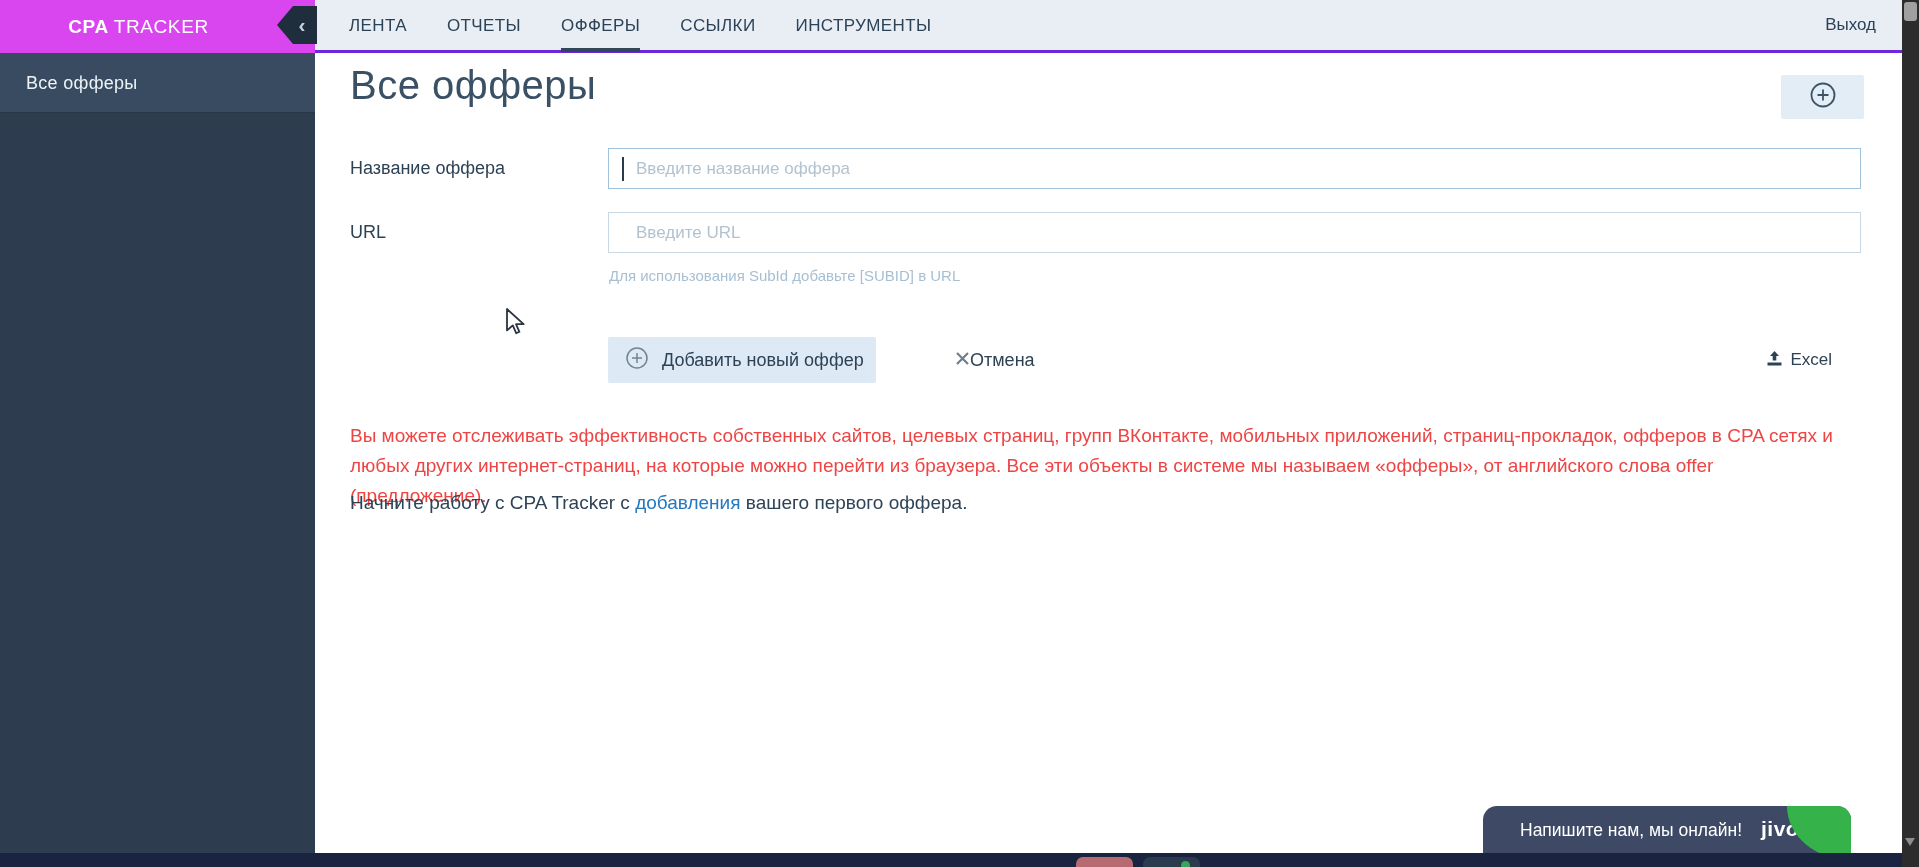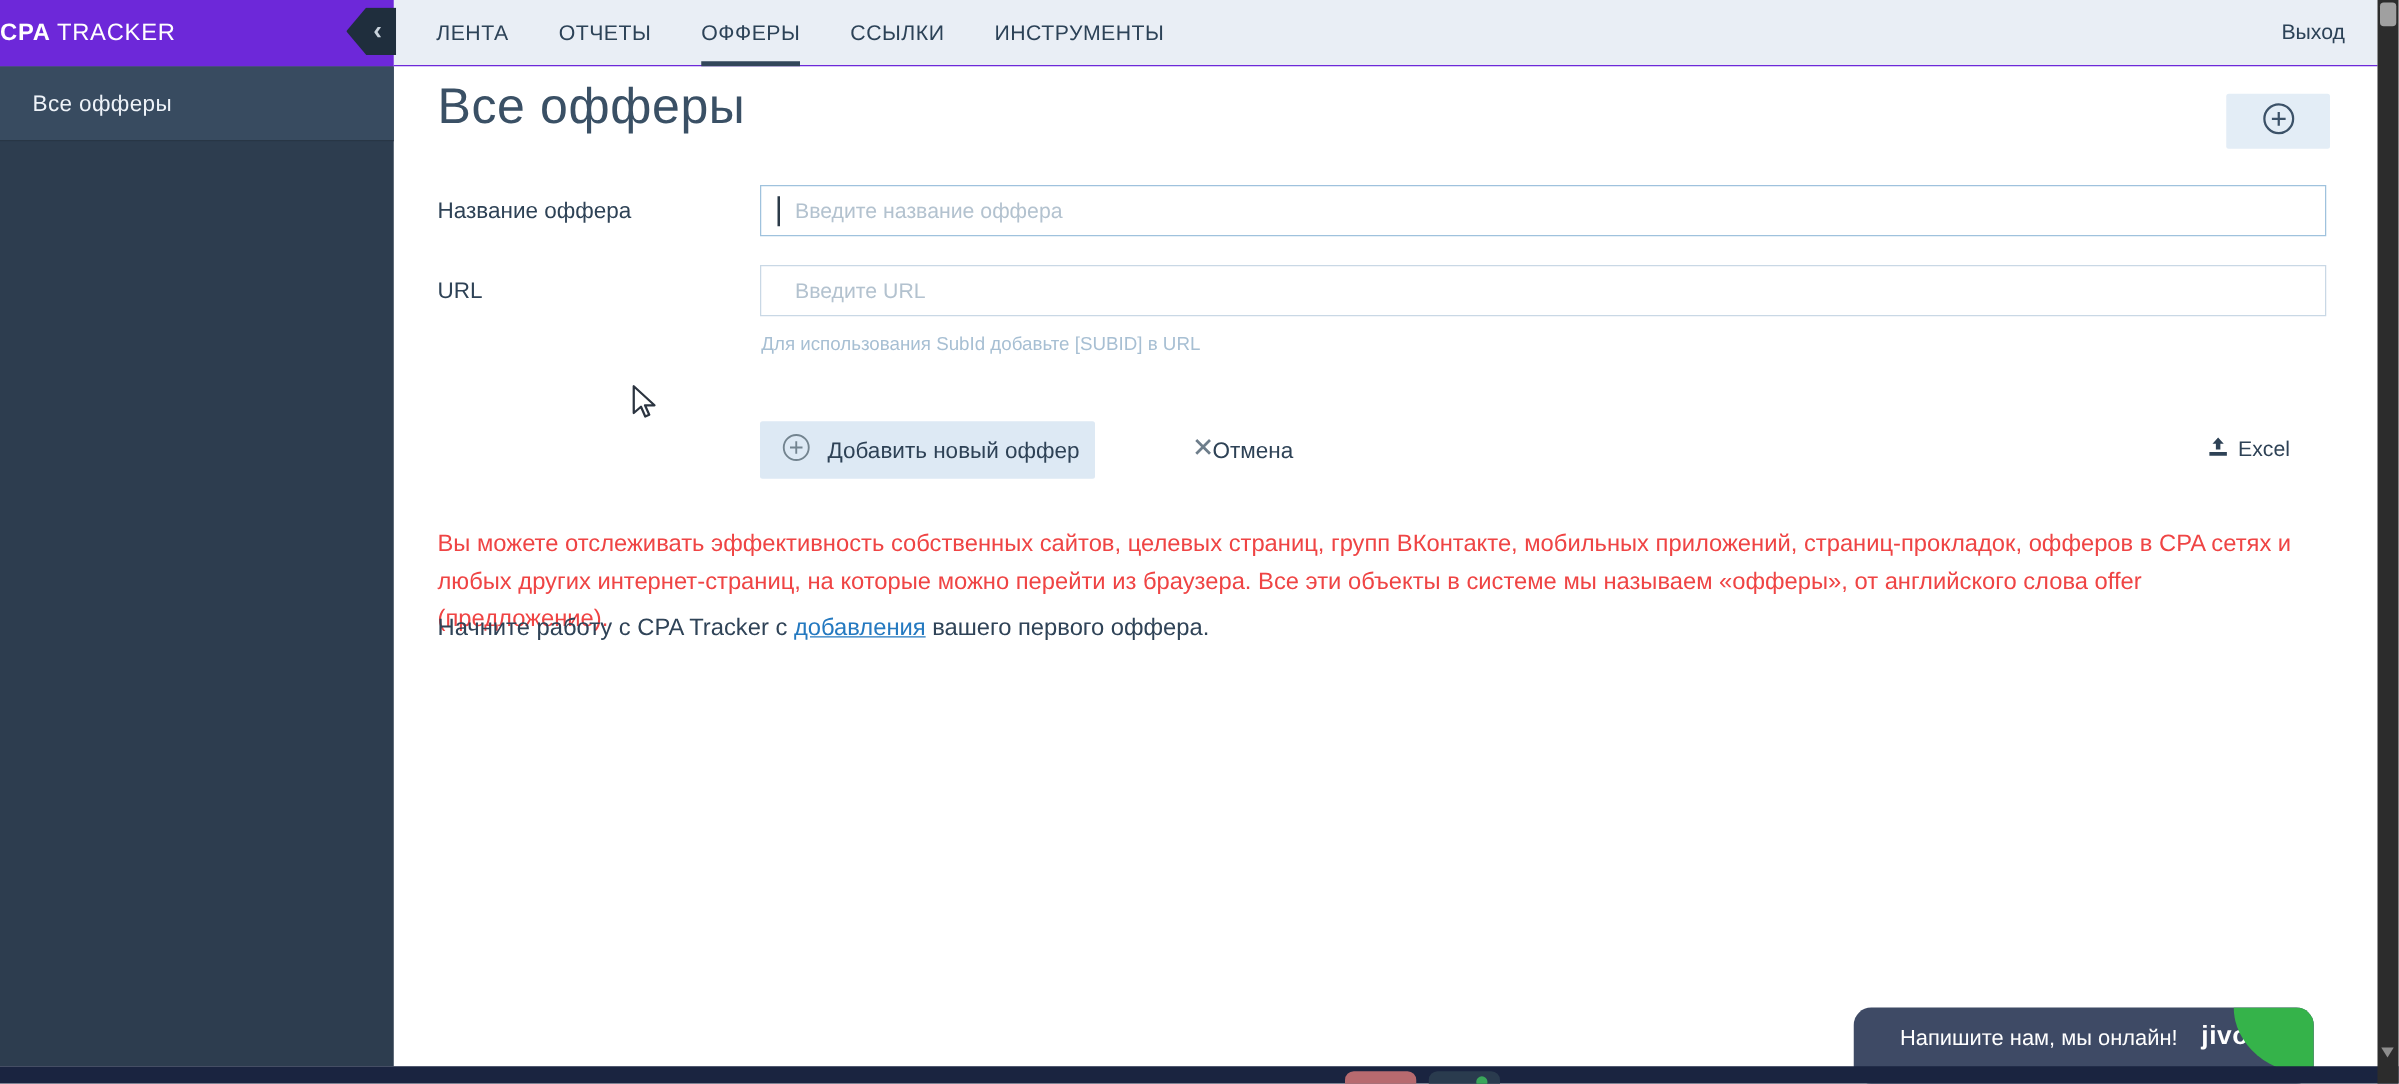--- a/index.html
+++ b/index.html
@@ -6,37 +6,37 @@
   html,body { width:1919px; height:867px; overflow:hidden; }
   body {
     position:relative;
     font-family:"Liberation Sans", sans-serif;
     background:#ffffff;
   }
 
   
   .topbar-left {
     position:absolute; left:0; top:0; width:315px; height:53px;
-    background:#6d28d9; display:flex; align-items:center; justify-content:flex-start;
+    background:#d946ef; display:flex; align-items:center; justify-content:center;
     z-index:3;
   }
   .brand { color:#fff; font-size:19px; letter-spacing:.6px; white-space:nowrap; padding-right:38px; }
   .brand .bold { font-weight:700; }
   .brand .rest { font-weight:300; margin-left:5px; }
   .collapse-btn {
     position:absolute; left:277px; top:6px; width:40px; height:38px;
     background:#1f2e3d;
     clip-path:polygon(40% 0,100% 0,100% 100%,40% 100%,0 50%);
     display:flex; align-items:center; justify-content:center;
     color:#c9d3dc; font-size:21px; font-weight:bold; z-index:4; cursor:pointer;
     padding-left:10px;
   }
   .nav {
     position:absolute; left:315px; top:0; right:17px; height:53px;
-    background:#e9eef5; border-bottom:1px solid #6d28d9;
+    background:#e9eef5; border-bottom:3px solid #6d28d9;
     display:flex; align-items:center; padding-left:34px; z-index:2;
   }
   .tab {
     font-size:17px; color:#2c4257; letter-spacing:.4px;
     height:53px; line-height:53px; margin-right:40px;
     position:relative; cursor:pointer; white-space:nowrap;
   }
   .tab.active::after {
     content:""; position:absolute; left:0; right:0; bottom:0;
     height:4px; background:#32465a;
@@ -99,21 +99,21 @@
     position:absolute; right:70px; top:295px; height:24px;
     display:flex; align-items:center; gap:7px; cursor:pointer;
   }
   .btn-excel .label { font-size:17px; color:#2e4256; }
 
   .intro {
     position:absolute; left:35px; top:368px; width:1505px;
     font-size:19px; line-height:30px; color:#ef4444;
   }
   .start { position:absolute; left:35px; top:439px; font-size:19px; color:#2f4357; }
-  .start a { color:#2479c0; text-decoration:underline; cursor:pointer;margin-top:20px; }
+  .start a { color:#2479c0; cursor:pointer;margin-top:20px; }
 
   
   .jivo {
     position:absolute; left:1483px; top:806px; width:368px; height:61px;
     background:#3e4a65; border-radius:14px; z-index:5; overflow:hidden;
   }
   .jivo-text { position:absolute; left:37px; top:14px; color:#fff; font-size:17.5px; }
   .jivo-brand {
     position:absolute; left:278px; top:11px; color:#fff;
     font-size:21px; font-weight:600; letter-spacing:.5px;

